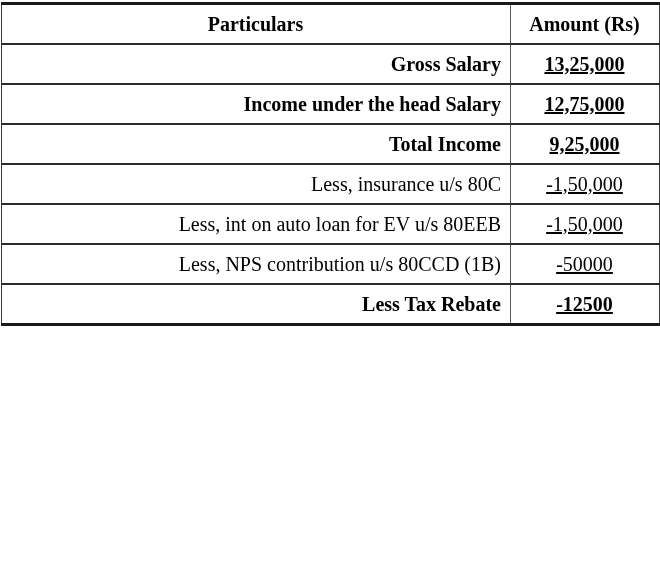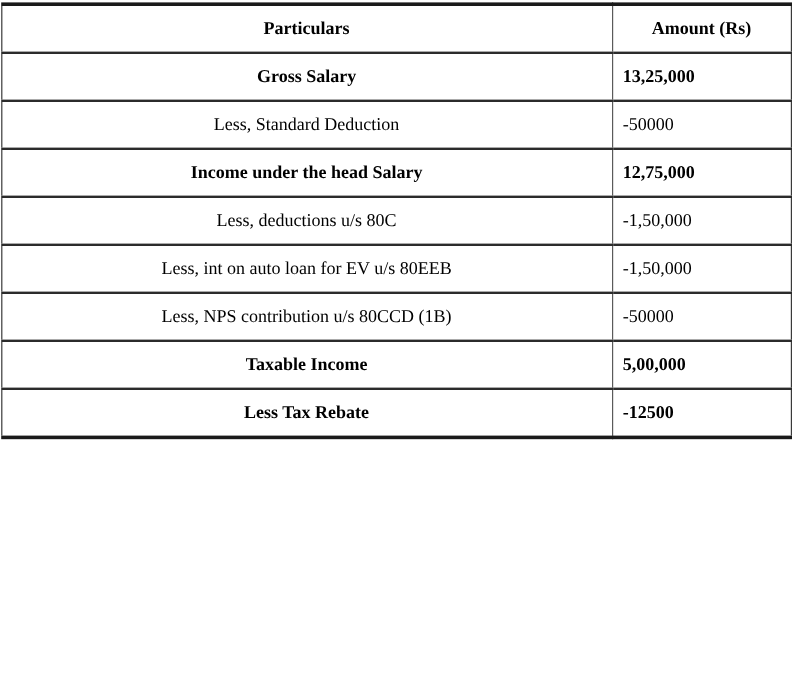--- a/index.html
+++ b/index.html
@@ -32,21 +32,21 @@
   table.tax-table col.col-particulars { width: 509px; }
   table.tax-table col.col-amount { width: 149px; }
 
   table.tax-table td,
   table.tax-table th {
     border-bottom: 2px solid #2b2b2b;
     border-right: 1px solid #5a5a5a;
     height: 38px;
     line-height: 38px;
     padding: 0 9px 0 8px;
-    font-size: 15px;
+    font-size: 20px;
     vertical-align: middle;
     white-space: nowrap;
     overflow: hidden;
   }
   table.tax-table td:last-child,
   table.tax-table th:last-child {
     border-right: none;
   }
   table.tax-table tr:last-child td {
     border-bottom: none;
@@ -58,24 +58,25 @@
     font-size: 21px;
     height: 40px;
     line-height: 40px;
     border-bottom: 2px solid #2b2b2b;
   }
   th.head-particulars { text-align: center; }
   th.head-amount { text-align: center; }
 
   
   td.cell-particulars {
-    text-align: center;
+    text-align: right;
   }
   td.cell-amount {
-    text-align: left;
+    text-align: center;
+    text-decoration: underline;
   }
   tr.row-bold td {
     font-weight: bold;
   }
   tr.row-normal td {
     font-weight: normal;
   }
 </style>
 </head>
 <body>
@@ -90,43 +91,39 @@
       <tr>
         <th class="head-particulars">Particulars</th>
         <th class="head-amount">Amount (Rs)</th>
       </tr>
     </thead>
     <tbody id="table-body">
         <tr class="row-bold">
           <td class="cell-particulars">Gross Salary</td>
           <td class="cell-amount">13,25,000</td>
         </tr>
-        <tr class="row-normal">
-          <td class="cell-particulars">Less, Standard Deduction</td>
-          <td class="cell-amount">-50000</td>
-        </tr>
         <tr class="row-bold">
           <td class="cell-particulars">Income under the head Salary</td>
           <td class="cell-amount">12,75,000</td>
         </tr>
+        <tr class="row-bold">
+          <td class="cell-particulars">Total Income</td>
+          <td class="cell-amount">9,25,000</td>
+        </tr>
         <tr class="row-normal">
-          <td class="cell-particulars">Less, deductions u/s 80C</td>
+          <td class="cell-particulars">Less, insurance u/s 80C</td>
           <td class="cell-amount">-1,50,000</td>
         </tr>
         <tr class="row-normal">
           <td class="cell-particulars">Less, int on auto loan for EV u/s 80EEB</td>
           <td class="cell-amount">-1,50,000</td>
         </tr>
         <tr class="row-normal">
           <td class="cell-particulars">Less, NPS contribution u/s 80CCD (1B)</td>
           <td class="cell-amount">-50000</td>
         </tr>
         <tr class="row-bold">
-          <td class="cell-particulars">Taxable Income</td>
-          <td class="cell-amount">5,00,000</td>
-        </tr>
-        <tr class="row-bold">
           <td class="cell-particulars">Less Tax Rebate</td>
           <td class="cell-amount">-12500</td>
         </tr>
       </tbody>
   </table>
 </div>
 
 </body></html>

